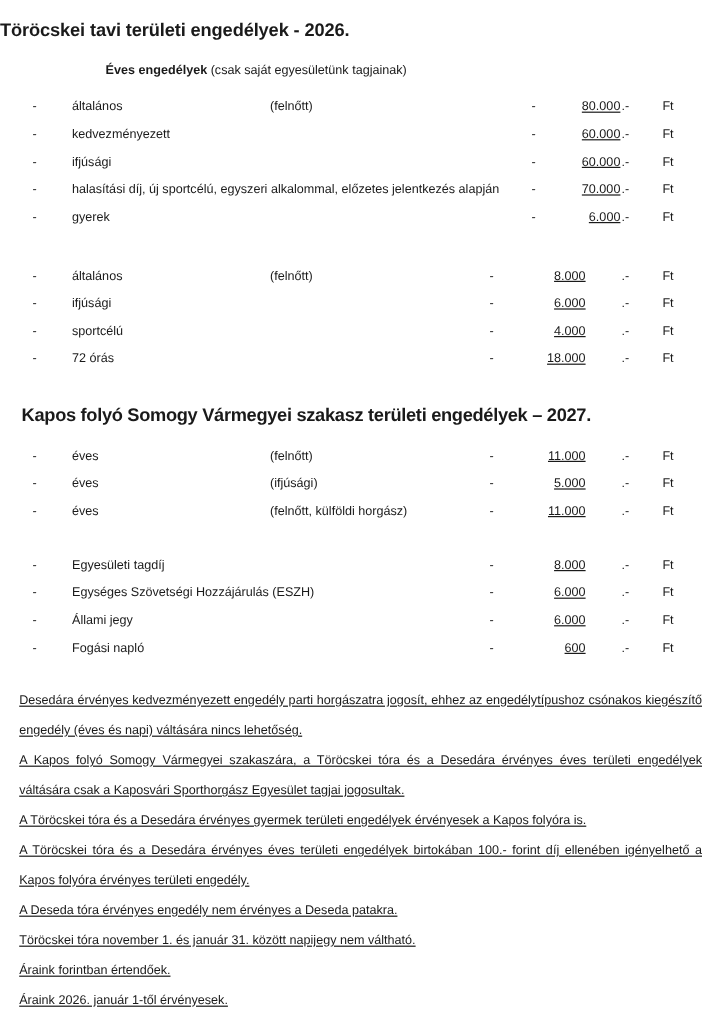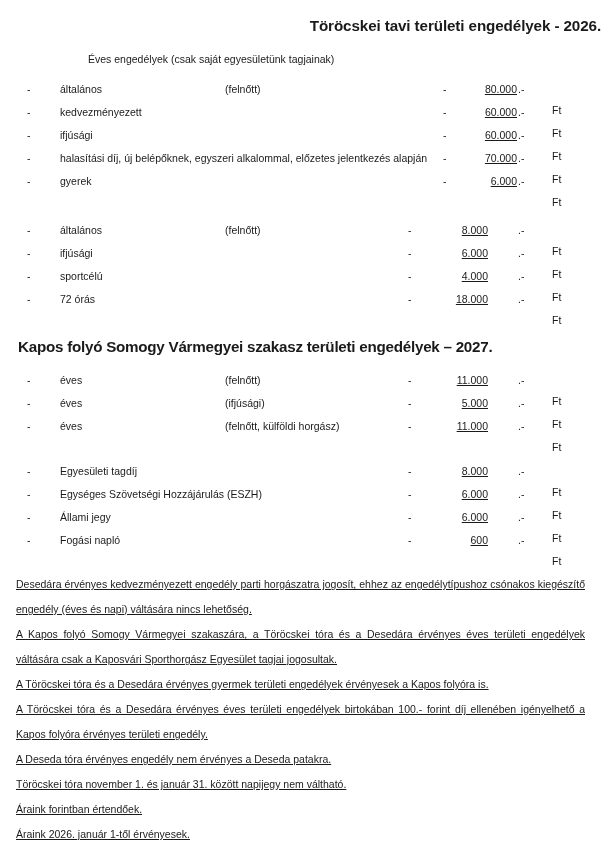--- a/index.html
+++ b/index.html
@@ -20,44 +20,44 @@
     width: 601px;
     height: 850px;
     box-sizing: border-box;
     padding: 0;
   }
 
   
   .doc-title-1 {
     font-size: 15.2px;
     font-weight: bold;
-    text-align: right;
+    text-align: left;
     letter-spacing: -0.1px;
     margin: 0;
-    padding: 16px 0 0 0;
+    padding: 16px 16px 0 0;
     line-height: 20px;
   }
   .doc-title-2 {
     font-size: 15.2px;
     font-weight: bold;
     text-align: left;
     letter-spacing: -0.25px;
     margin: 0;
     padding: 0 0 0 18px;
     line-height: 20px;
   }
 
   
   .subhead {
     font-size: 10.5px;
     margin: 0;
     padding-left: 88px;
     line-height: 14px;
   }
-  .subhead .b { font-weight: normal; }
+  .subhead .b { font-weight: bold; }
   .subhead .n { font-weight: normal; }
 
   
   .rows {
     margin: 0;
     padding: 0;
     list-style: none;
   }
   .row {
     position: relative;
@@ -94,21 +94,20 @@
   }
   .row .suffix {
     position: absolute;
     top: 0;
     text-align: left;
   }
   .row .unit {
     position: absolute;
     top: 0;
     text-align: left;
-    margin-top: 21px;
   }
 
   
   .colA .dash2  { left: 443px; }
   .colA .amount { left: 455px; width: 62px; }
   .colA .suffix { left: 518px; }
   .colA .unit   { left: 552px; }
 
   
   .colB .dash2  { left: 408px; }
@@ -179,21 +178,21 @@
       <span class="bullet">-</span>
       <span class="label">ifjúsági</span>
       <span class="qualifier"></span>
       <span class="dash2">-</span>
       <span class="amount">60.000</span>
       <span class="suffix">.-</span>
       <span class="unit">Ft</span>
     </li>
     <li class="row wide">
       <span class="bullet">-</span>
-      <span class="label">halasítási díj, új belépőknek, egyszeri alkalommal, előzetes jelentkezés alapján</span>
+      <span class="label">halasítási díj, új sportcélú, egyszeri alkalommal, előzetes jelentkezés alapján</span>
       <span class="qualifier"></span>
       <span class="dash2">-</span>
       <span class="amount">70.000</span>
       <span class="suffix">.-</span>
       <span class="unit">Ft</span>
     </li>
     <li class="row">
       <span class="bullet">-</span>
       <span class="label">gyerek</span>
       <span class="qualifier"></span>

